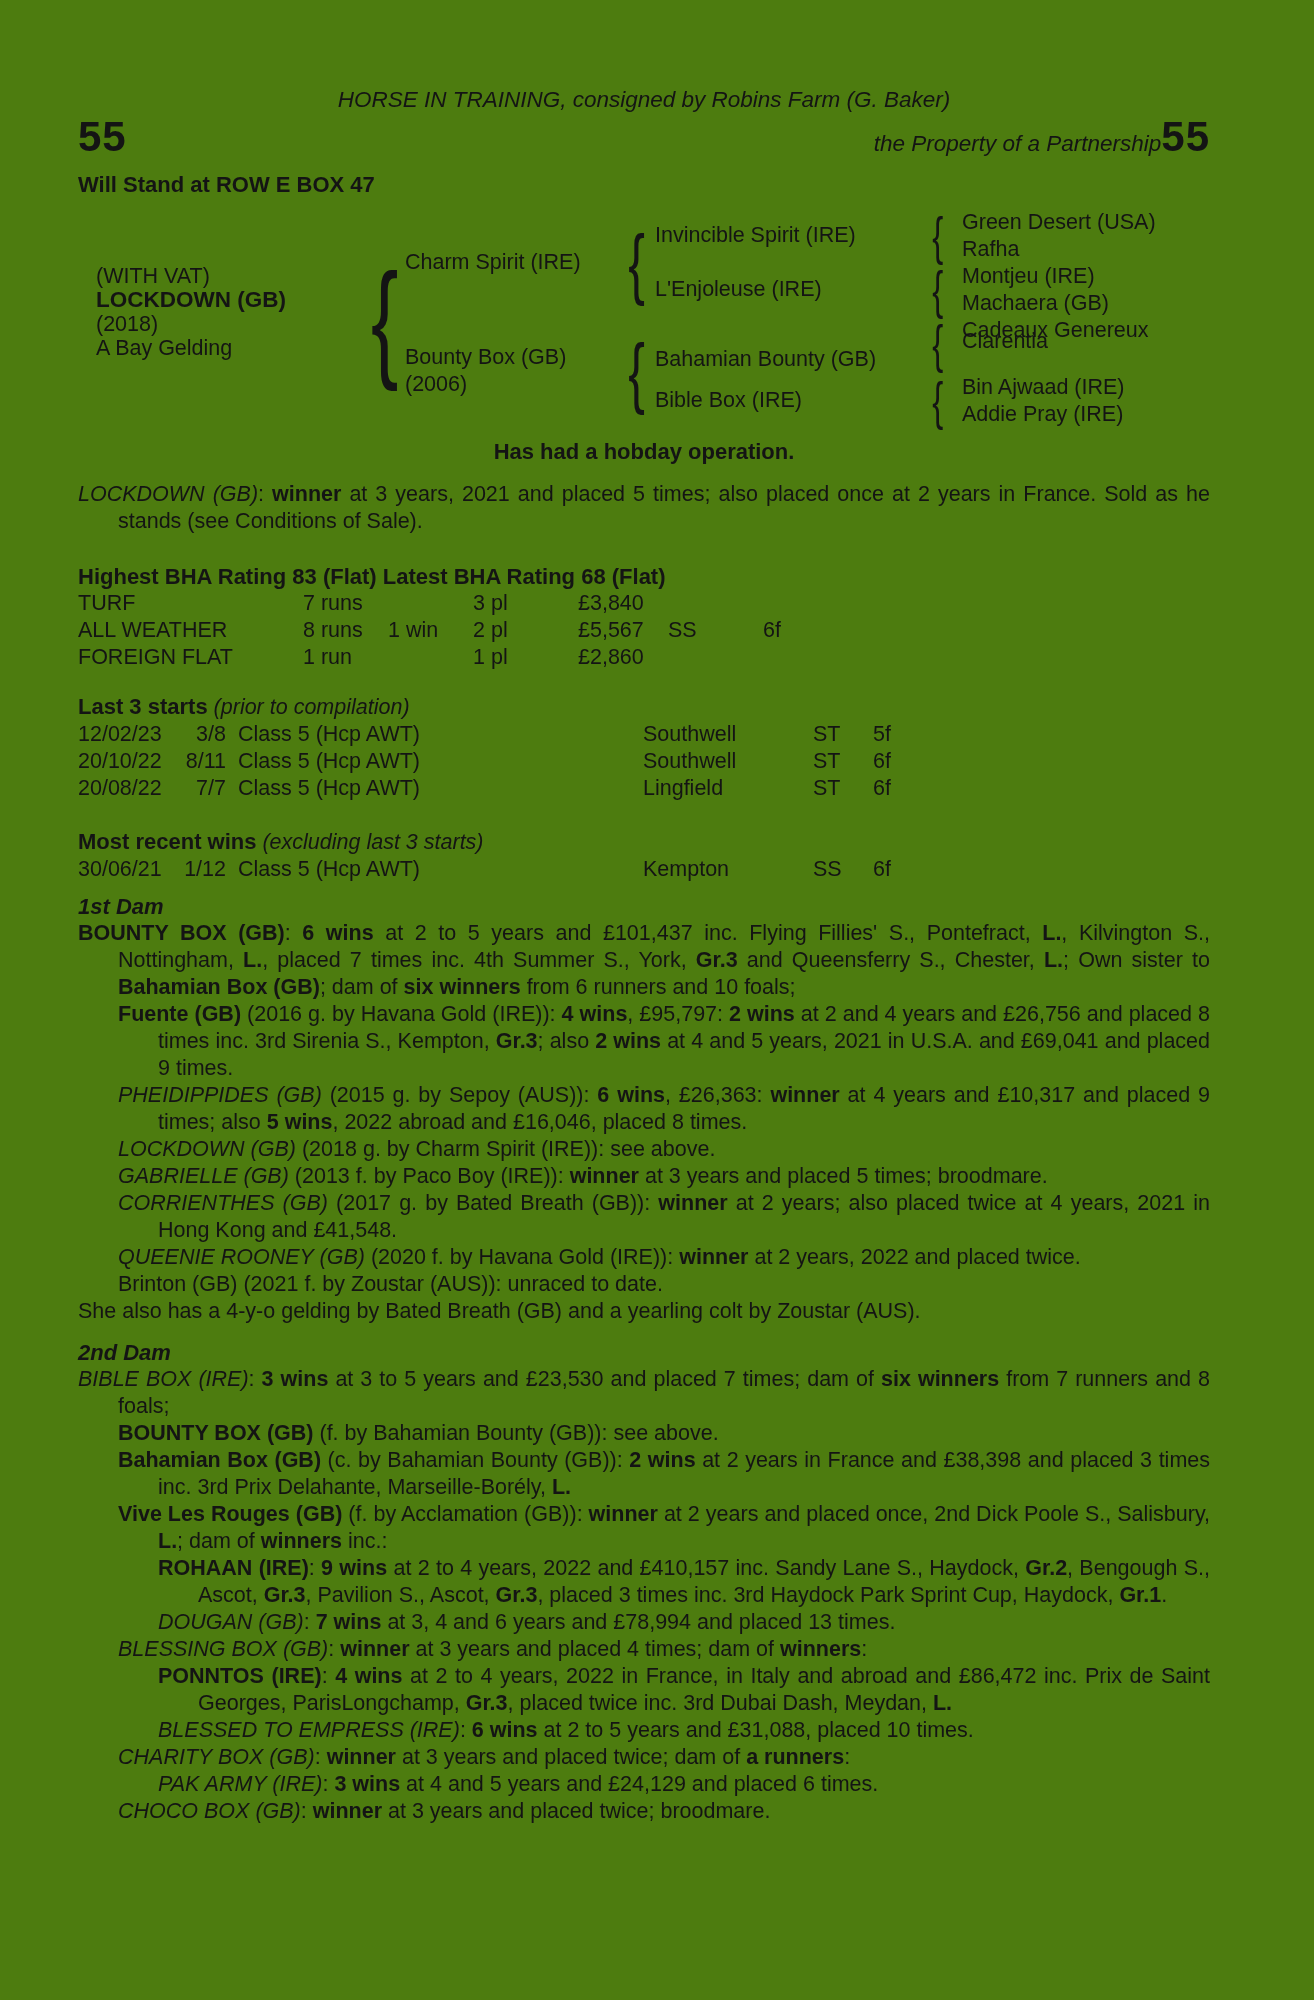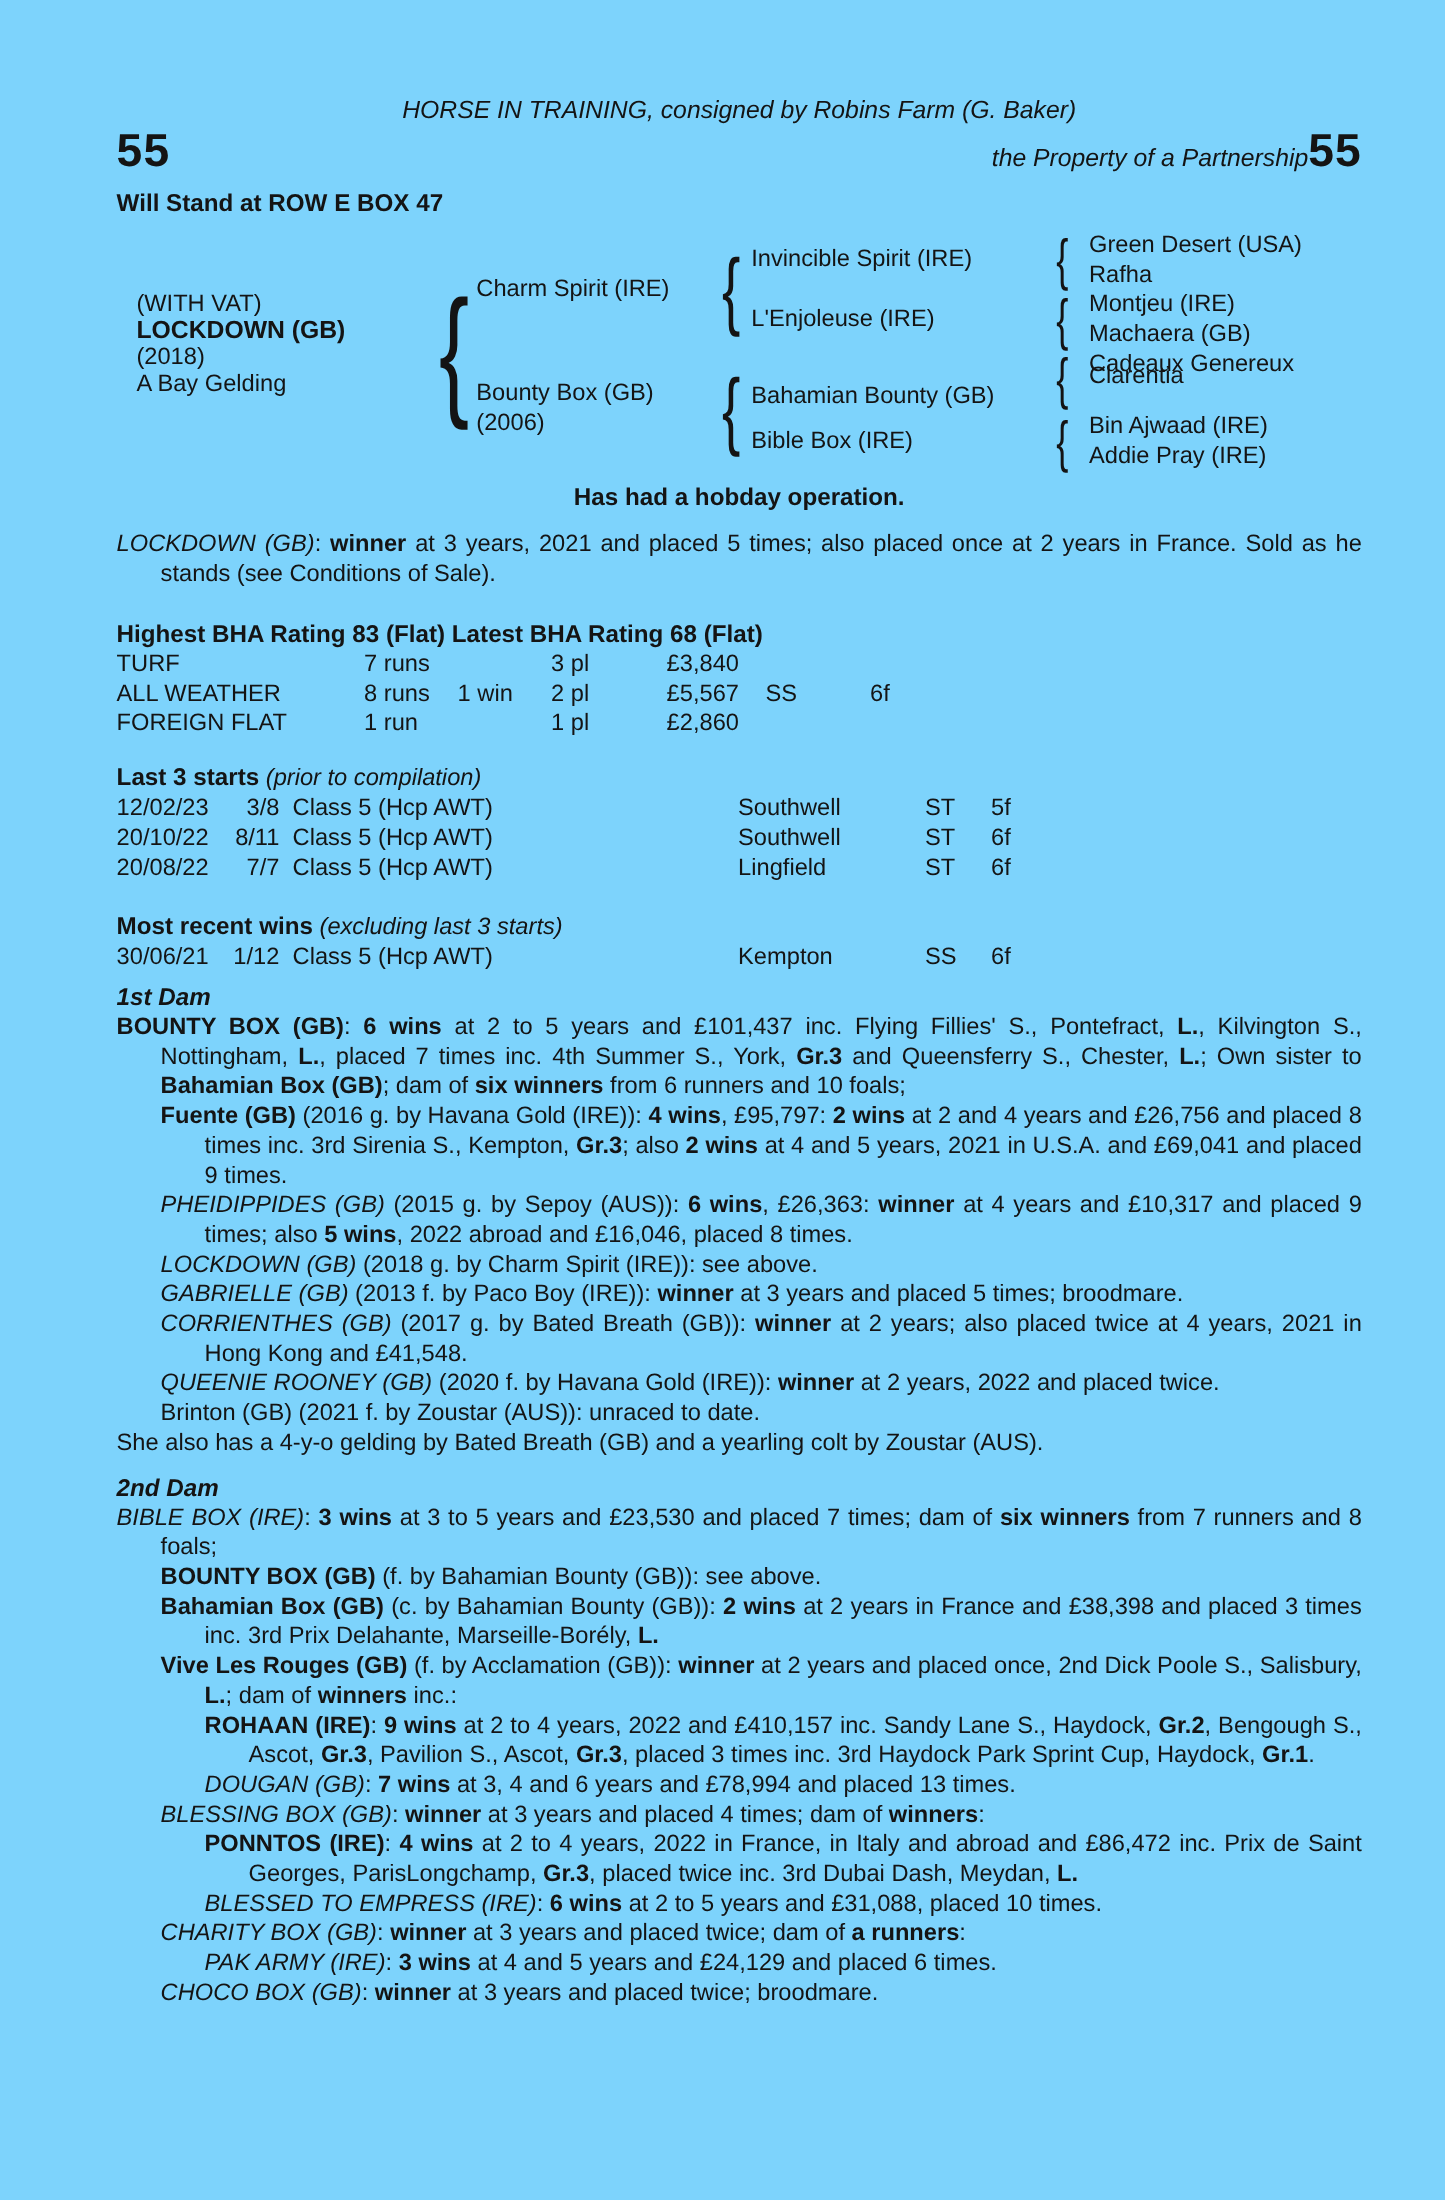--- a/index.html
+++ b/index.html
@@ -1,19 +1,19 @@
 <!DOCTYPE html>
 <html><head>
 <meta charset="utf-8">
 <style>
   html,body{margin:0;padding:0;background:#ffffff;}
   body{width:1314px;height:2000px;font-family:"Liberation Sans",sans-serif;color:#141414;
        -webkit-font-smoothing:antialiased;}
   .page{position:relative;width:1314px;height:2000px;box-sizing:border-box;
-        padding:86px 104px 30px 106px;background:#7dd3fc;overflow:hidden;}
+        padding:86px 104px 30px 78px;background:#4d7c0f;overflow:hidden;}
   .content{position:relative;width:1132px;font-size:21.5px;line-height:27px;}
 
   .header-consignor{font-style:italic;text-align:center;font-size:22.5px;line-height:27px;}
   .header-row2{display:flex;align-items:baseline;margin-top:2px;}
   .lot-number{font-weight:700;font-size:42px;line-height:44px;letter-spacing:1px;}
   .property-line{flex:1;text-align:right;font-style:italic;font-size:22.5px;}
   .stand-heading{margin-top:12px;font-weight:700;font-size:22px;}
 
   
   .pedigree{position:relative;height:226px;margin-top:6px;}

